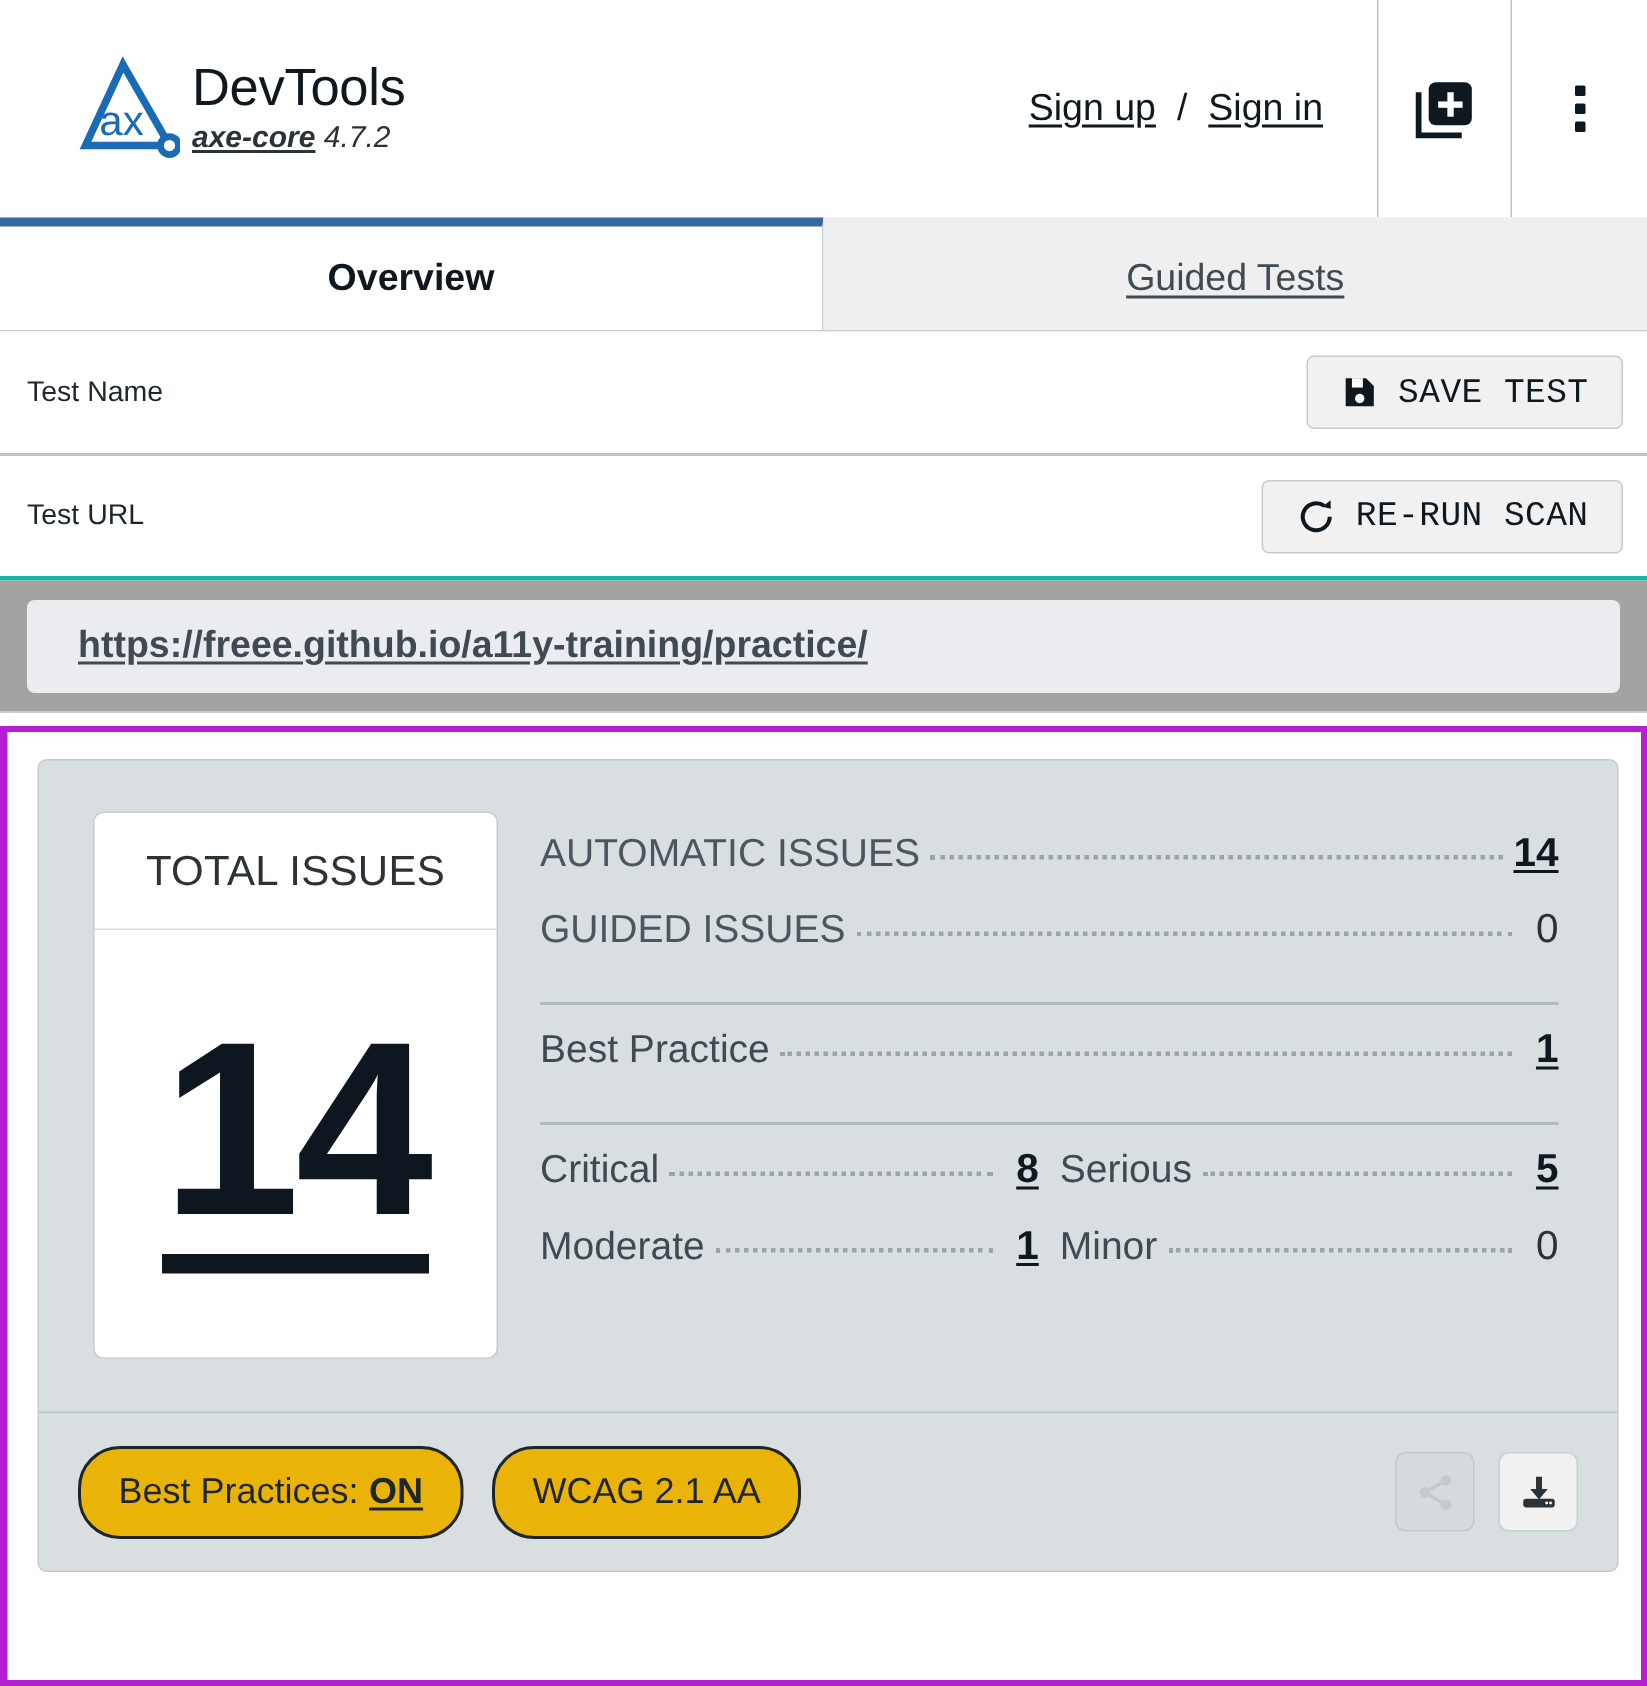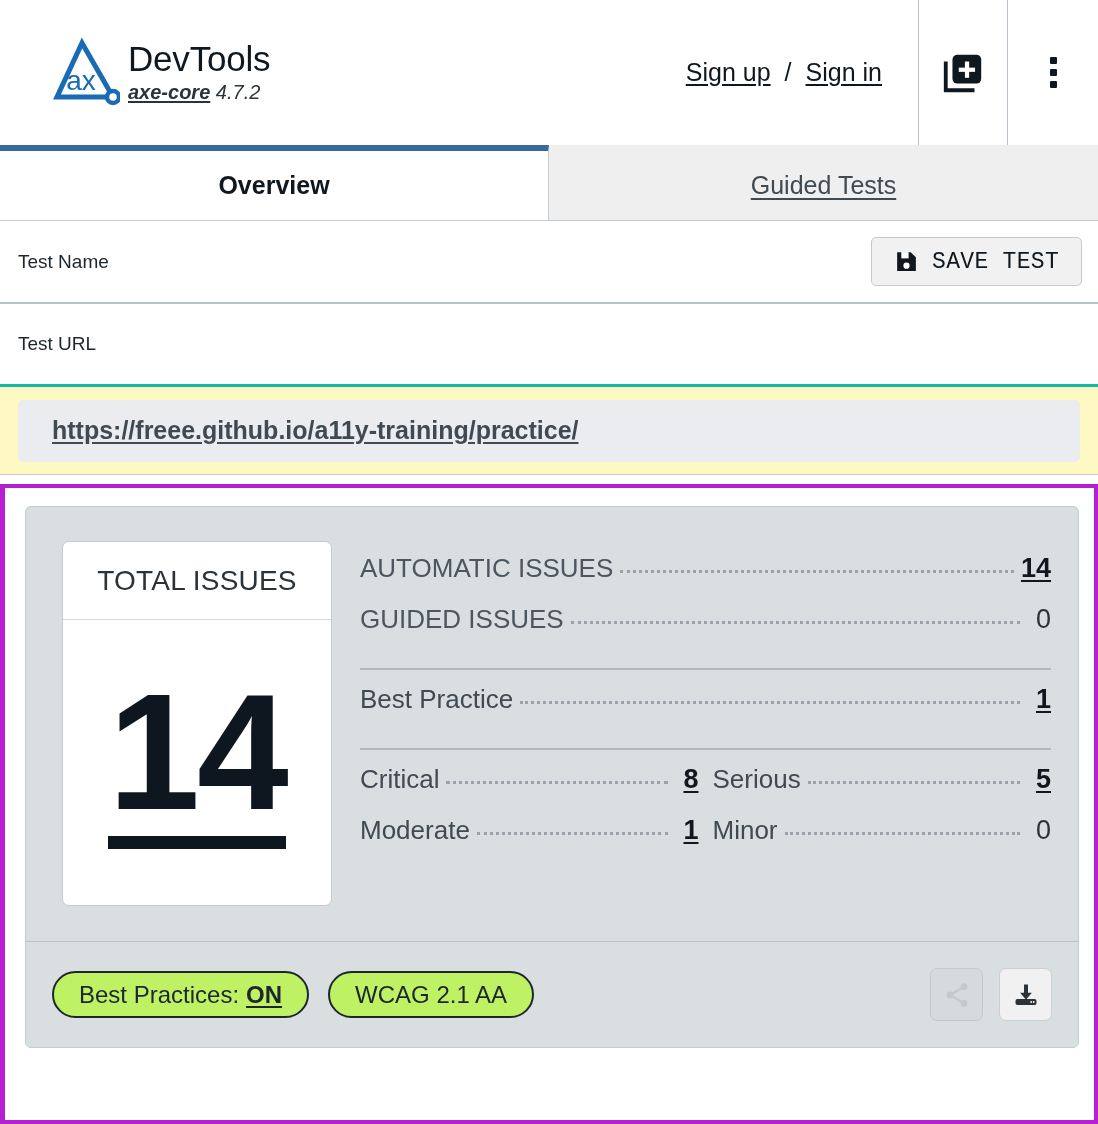--- a/index.html
+++ b/index.html
@@ -165,21 +165,21 @@
     cursor: pointer;
     font-family: Liberation Mono, monospace;
     letter-spacing: 0.3px;
   }
 
   .url-row {
     height: 88px;
     display: flex;
     align-items: center;
     padding: 0 18px;
-    background: #fef9c3;
+    background: #a3a3a3;
     border-bottom: 1px solid #c3ccd2;
   }
   .url-box {
     width: 100%;
     height: 62px;
     background: #eaecf0;
     border-radius: 5px;
     display: flex;
     align-items: center;
     padding-left: 34px;
@@ -212,21 +212,21 @@
     border: 1px solid #c3ccd2;
     border-radius: 6px;
     width: 1054px;
     height: 542px;
     display: flex;
     flex-direction: column;
   }
 
   .card-body {
     display: flex;
-    padding: 34px 18px 0 36px;
+    padding: 34px 30px 0 36px;
     flex: 1;
   }
 
   .total-box {
     width: 270px;
     height: 365px;
     background: #ffffff;
     border: 1px solid #c3ccd2;
     border-radius: 7px;
     display: flex;
@@ -307,27 +307,27 @@
     height: 106px;
     border-top: 1px solid #b9c3cb;
     display: flex;
     align-items: center;
     padding: 0 26px 0 26px;
   }
 
   .chip {
     border: 2px solid #1d262d;
     border-radius: 28px;
-    height: 47px;
+    height: 62px;
     display: inline-flex;
     align-items: center;
     padding: 0 25px;
     font-size: 24px;
     color: #1d262d;
-    background: #bef264;
+    background: #eab308;
     cursor: pointer;
     margin-right: 19px;
     white-space: nowrap;
   }
   .chip b {
     margin-left: 7px;
     text-decoration: underline;
     text-underline-offset: 3px;
   }
 
@@ -411,20 +411,27 @@
         <path d="M3 3 h13 l5 5 v13 h-18 z" fill="#10181f"></path>
         <rect x="7" y="3" width="7" height="6" fill="#ffffff"></rect>
         <circle cx="12" cy="16" r="3" fill="#ffffff"></circle>
       </svg>
       <span>SAVE TEST</span>
     </button>
   </div>
 
   <div class="field-row no-border">
     <span class="field-label">Test URL</span>
+    <button class="btn">
+      <svg width="27" height="27" viewBox="0 0 24 24">
+        <path d="M20 12 a8 8 0 1 1 -3.2 -6.4" fill="none" stroke="#10181f" stroke-width="2.4" stroke-linecap="butt"></path>
+        <path d="M20.5 2.2 L20.6 7.2 L15.6 6.1 Z" fill="#10181f"></path>
+      </svg>
+      <span>RE-RUN SCAN</span>
+    </button>
   </div>
 
   <div class="url-row">
     <div class="url-box">
       <a class="url-link">https://freee.github.io/a11y-training/practice/</a>
     </div>
   </div>
 
   <div class="focus-region">
     <div class="summary-card">

